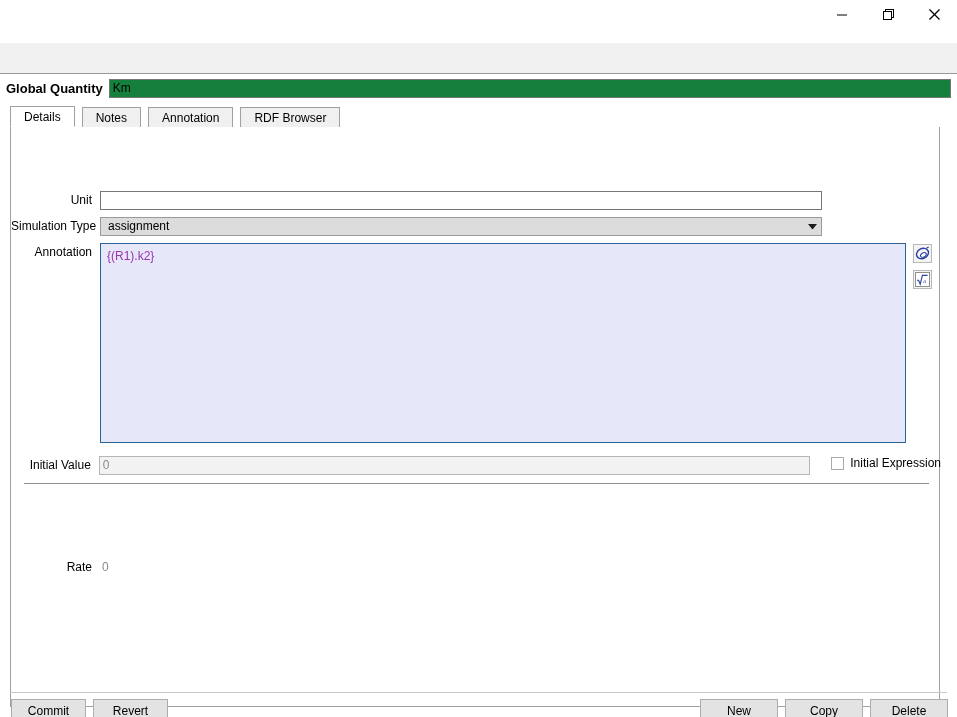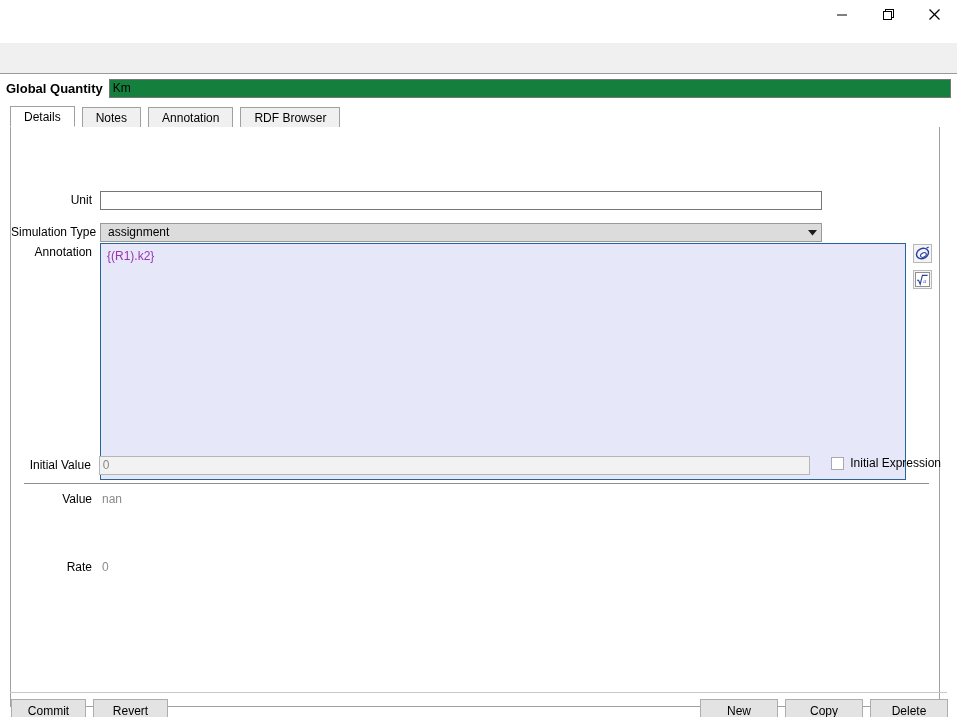--- a/index.html
+++ b/index.html
@@ -163,21 +163,21 @@
     background: #ffffff;
     box-sizing: border-box;
     font-family: "Liberation Sans", sans-serif;
     font-size: 12px;
     padding: 0 3px;
     outline: none;
     color: #000;
   }
 
   
-  .row-simtype { left: 0; top: 96px; width: 920px; }
+  .row-simtype { left: 0; top: 90px; width: 920px; }
   .combo {
     width: 722px;
     height: 19px;
     border: 1px solid #9a9a9a;
     background: #dcdcdc;
     box-sizing: border-box;
     display: flex;
     align-items: center;
     position: relative;
   }
@@ -196,21 +196,21 @@
     align-items: center;
     justify-content: center;
     background: #dcdcdc;
   }
   .combo-arrow svg { display: block; }
 
   
   .row-expr { left: 0; top: 116px; width: 930px; }
   .expr-box {
     width: 806px;
-    height: 237px;
+    height: 200px;
     border: 1px solid #2a6496;
     background: #e7e7fa;
     box-sizing: border-box;
     padding: 5px 6px;
     font-family: "Liberation Sans", sans-serif;
     font-size: 12px;
     color: #9b33b0;
     overflow: hidden;
     line-height: 14px;
   }
@@ -415,24 +415,20 @@
       <div class="flabel">Initial Value</div>
       <div class="initval-input">0</div>
       <div class="chk-wrap">
         <div class="checkbox"></div>
         <div class="chk-label">Initial Expression</div>
       </div>
     </div>
 
     <div class="divider"></div>
 
-    <div class="form-row row-value">
-      <div class="flabel">Value</div>
-      <div class="ro-text">nan</div>
-    </div>
 
     <div class="form-row row-rate">
       <div class="flabel">Rate</div>
       <div class="ro-text">0</div>
     </div>
 
   </div>
 
   <div class="bottom-sep"></div>
 

